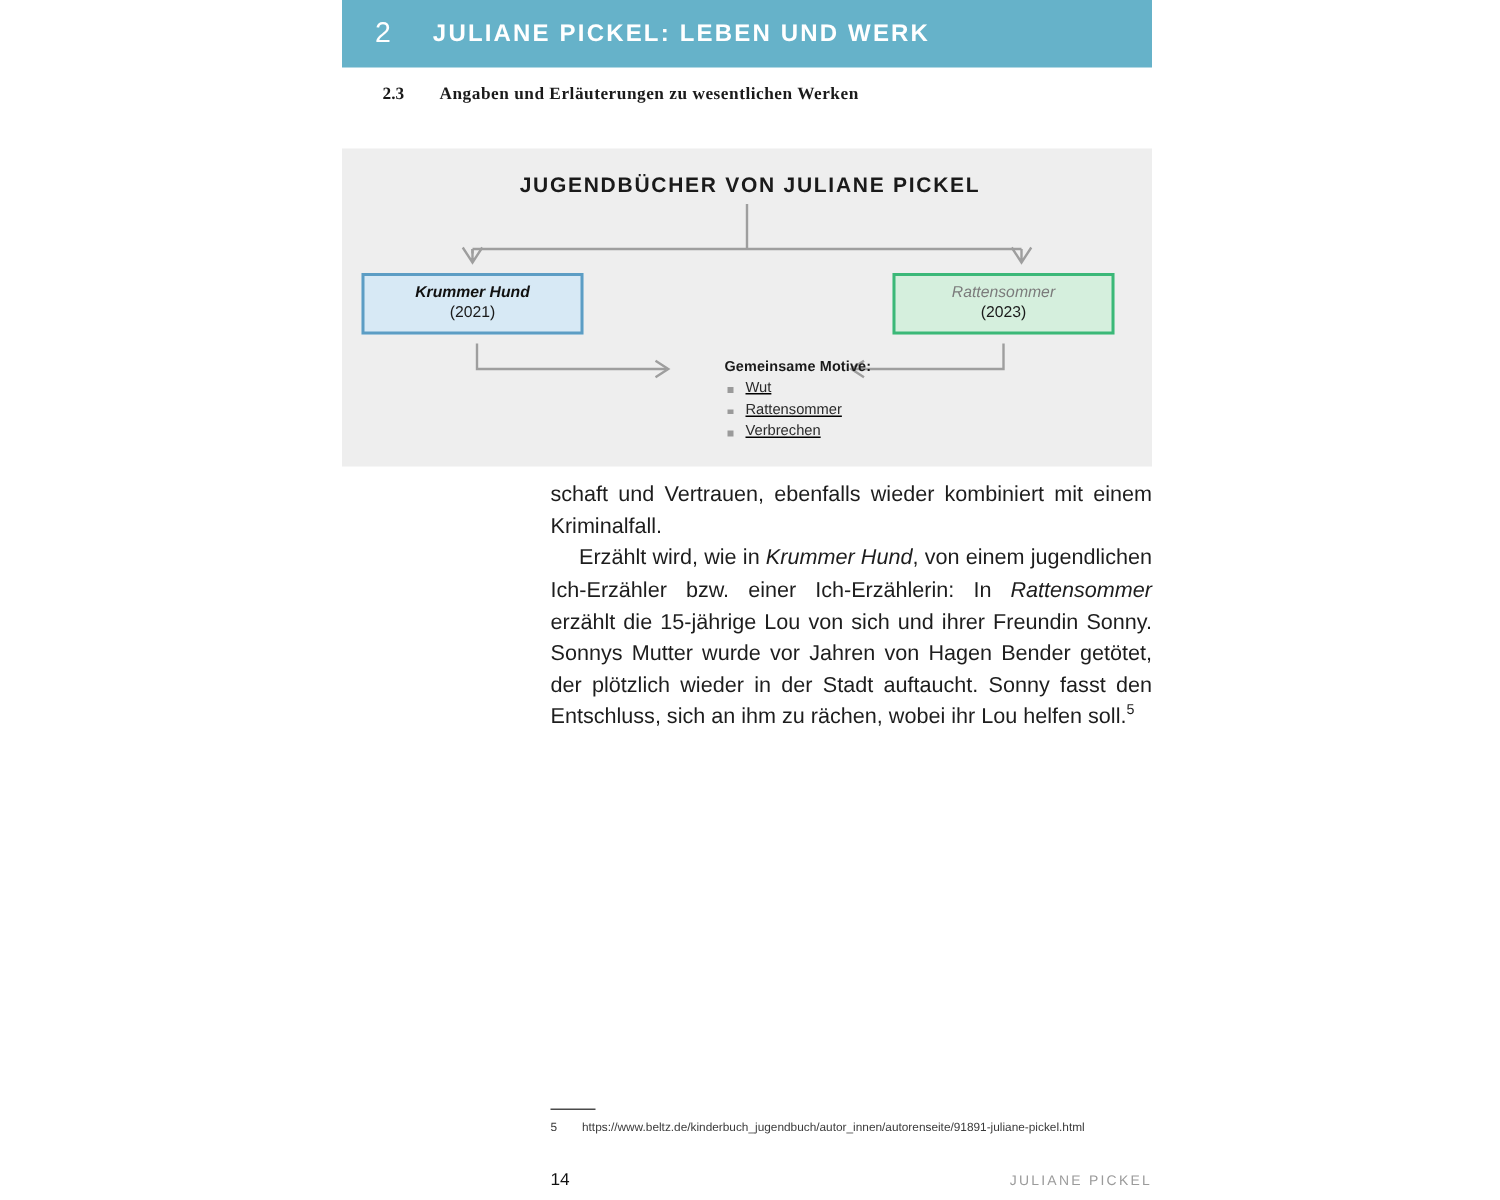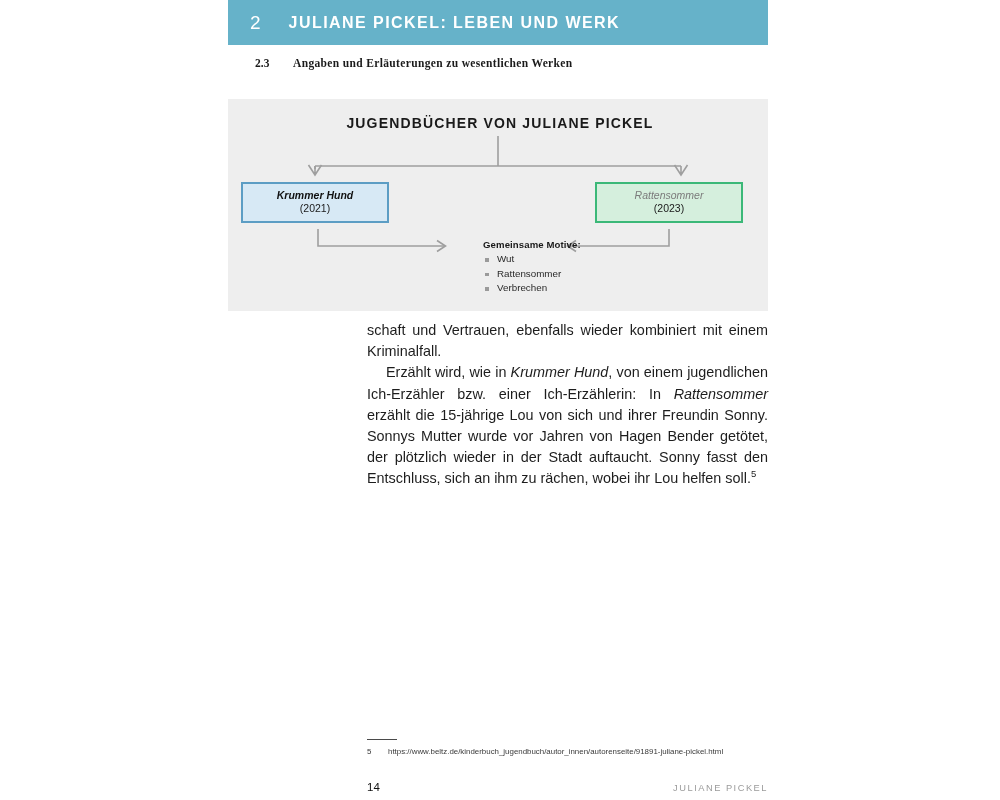--- a/index.html
+++ b/index.html
@@ -154,20 +154,21 @@
     font-size: 9.6px;
     font-weight: 700;
     color: #1a1a1a;
     margin-bottom: 2px;
     letter-spacing: 0.1px;
   }
   .motive-list {
     list-style: none;
     margin: 0;
     padding: 0;
+    text-decoration: underline;
   }
   .motive-list li {
     font-size: 9.8px;
     color: #2a2a2a;
     line-height: 14.6px;
     padding-left: 14px;
     position: relative;
   }
   .motive-list li::before {
     content: "";

